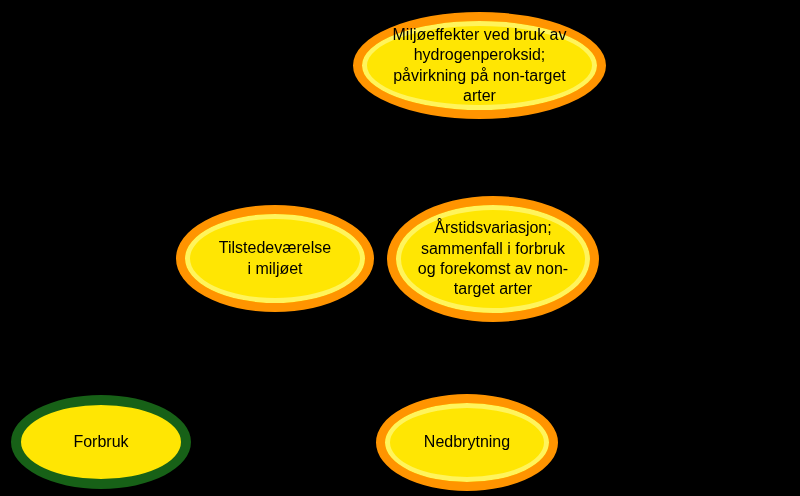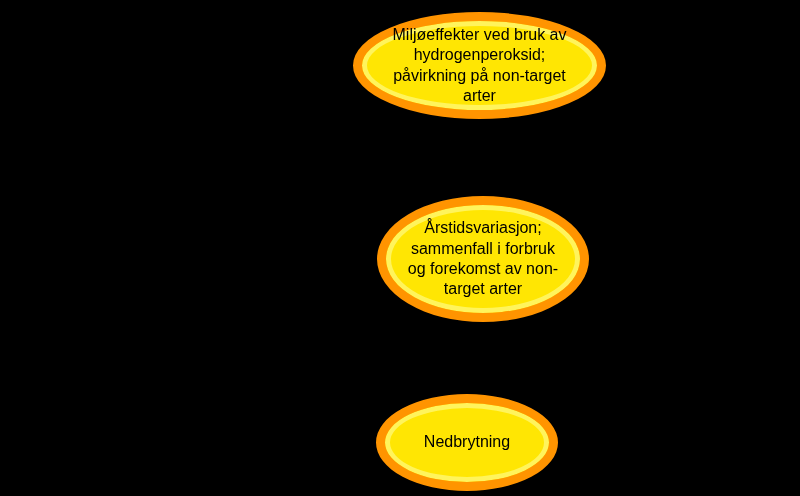--- a/index.html
+++ b/index.html
@@ -37,46 +37,53 @@
   }
   .b-green {
     border: 10px solid var(--border_green, #176117);
   }
   .f-yellow { background: var(--node_yellow, #ffe603); }
   .f-red    { background: var(--fill_red, #ef0000); }
 
   
   #n-miljoeffekter   { left: 353px; top: 12px;  width: 253px; height: 107px; }
   #n-tilstedevaerelse{ left: 176px; top: 205px; width: 198px; height: 107px; }
-  #n-arstidsvariasjon{ left: 377px; top: 196px; width: 212px; height: 126px; }
+  #n-arstidsvariasjon{ left: 387px; top: 196px; width: 212px; height: 126px; }
   #n-artenes         { left: 592px; top: 203px; width: 202px; height: 115px; }
   #n-forbruk         { left: 11px;  top: 395px; width: 180px; height: 94px;  }
   #n-spredning       { left: 194px; top: 394px; width: 182px; height: 97px;  }
   #n-nedbrytning     { left: 376px; top: 394px; width: 182px; height: 97px;  }
 </style>
 </head>
 <body>
 
 <div class="canvas">
 
   <div id="n-miljoeffekter" class="node b-orange f-yellow">
     <span class="label">Miljøeffekter ved bruk av
 hydrogenperoksid;
 påvirkning på non-target
 arter</span>
   </div>
 
+  <div id="n-tilstedevaerelse" class="node b-orange f-yellow">
+    <span class="label">Tilstedeværelse
+i miljøet</span>
+  </div>
 
   <div id="n-arstidsvariasjon" class="node b-orange f-yellow">
     <span class="label">Årstidsvariasjon;
 sammenfall i forbruk
 og forekomst av non-
 target arter</span>
   </div>
 
 
+  <div id="n-forbruk" class="node b-green f-yellow">
+    <span class="label">Forbruk</span>
+  </div>
 
 
   <div id="n-nedbrytning" class="node b-orange f-yellow">
     <span class="label">Nedbrytning</span>
   </div>
 
 </div>
 
 </body></html>

